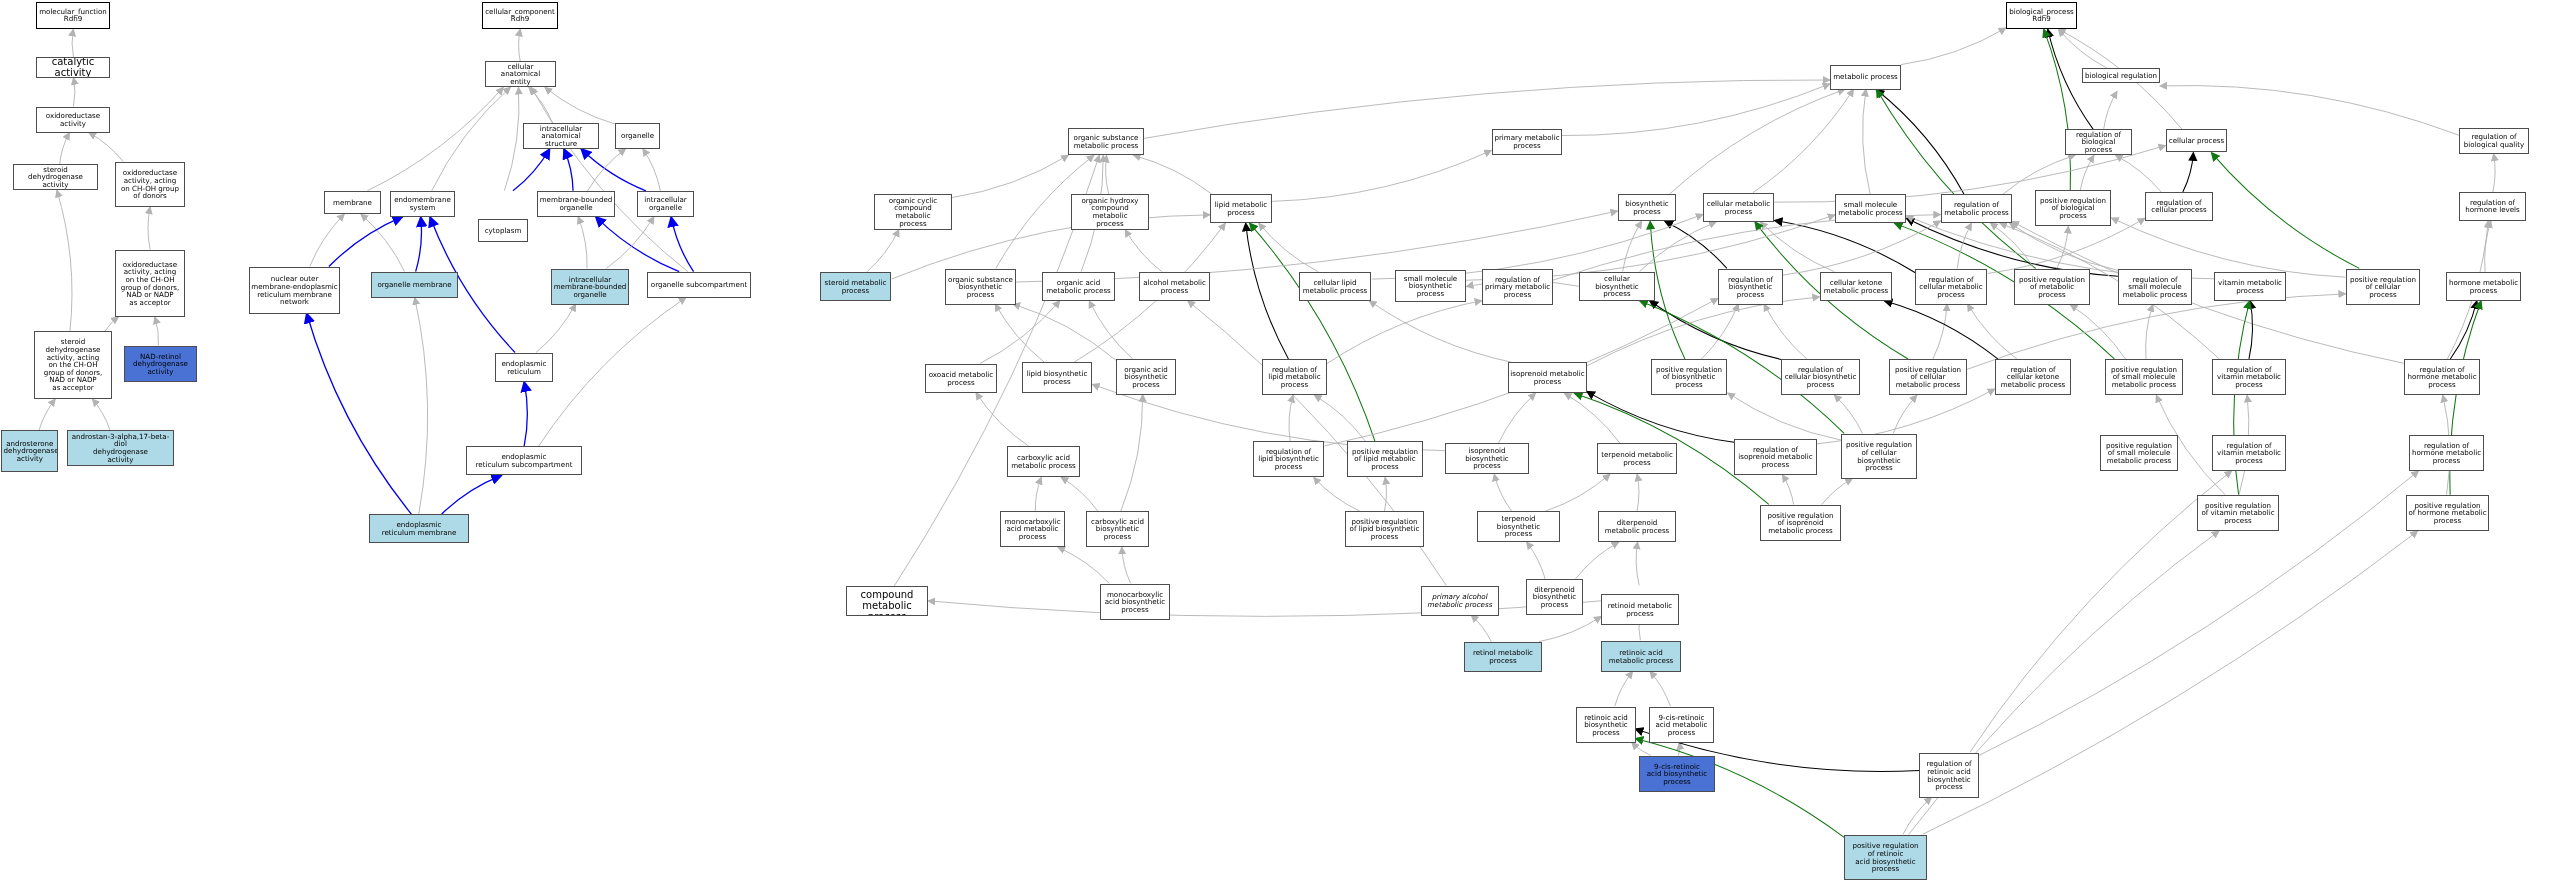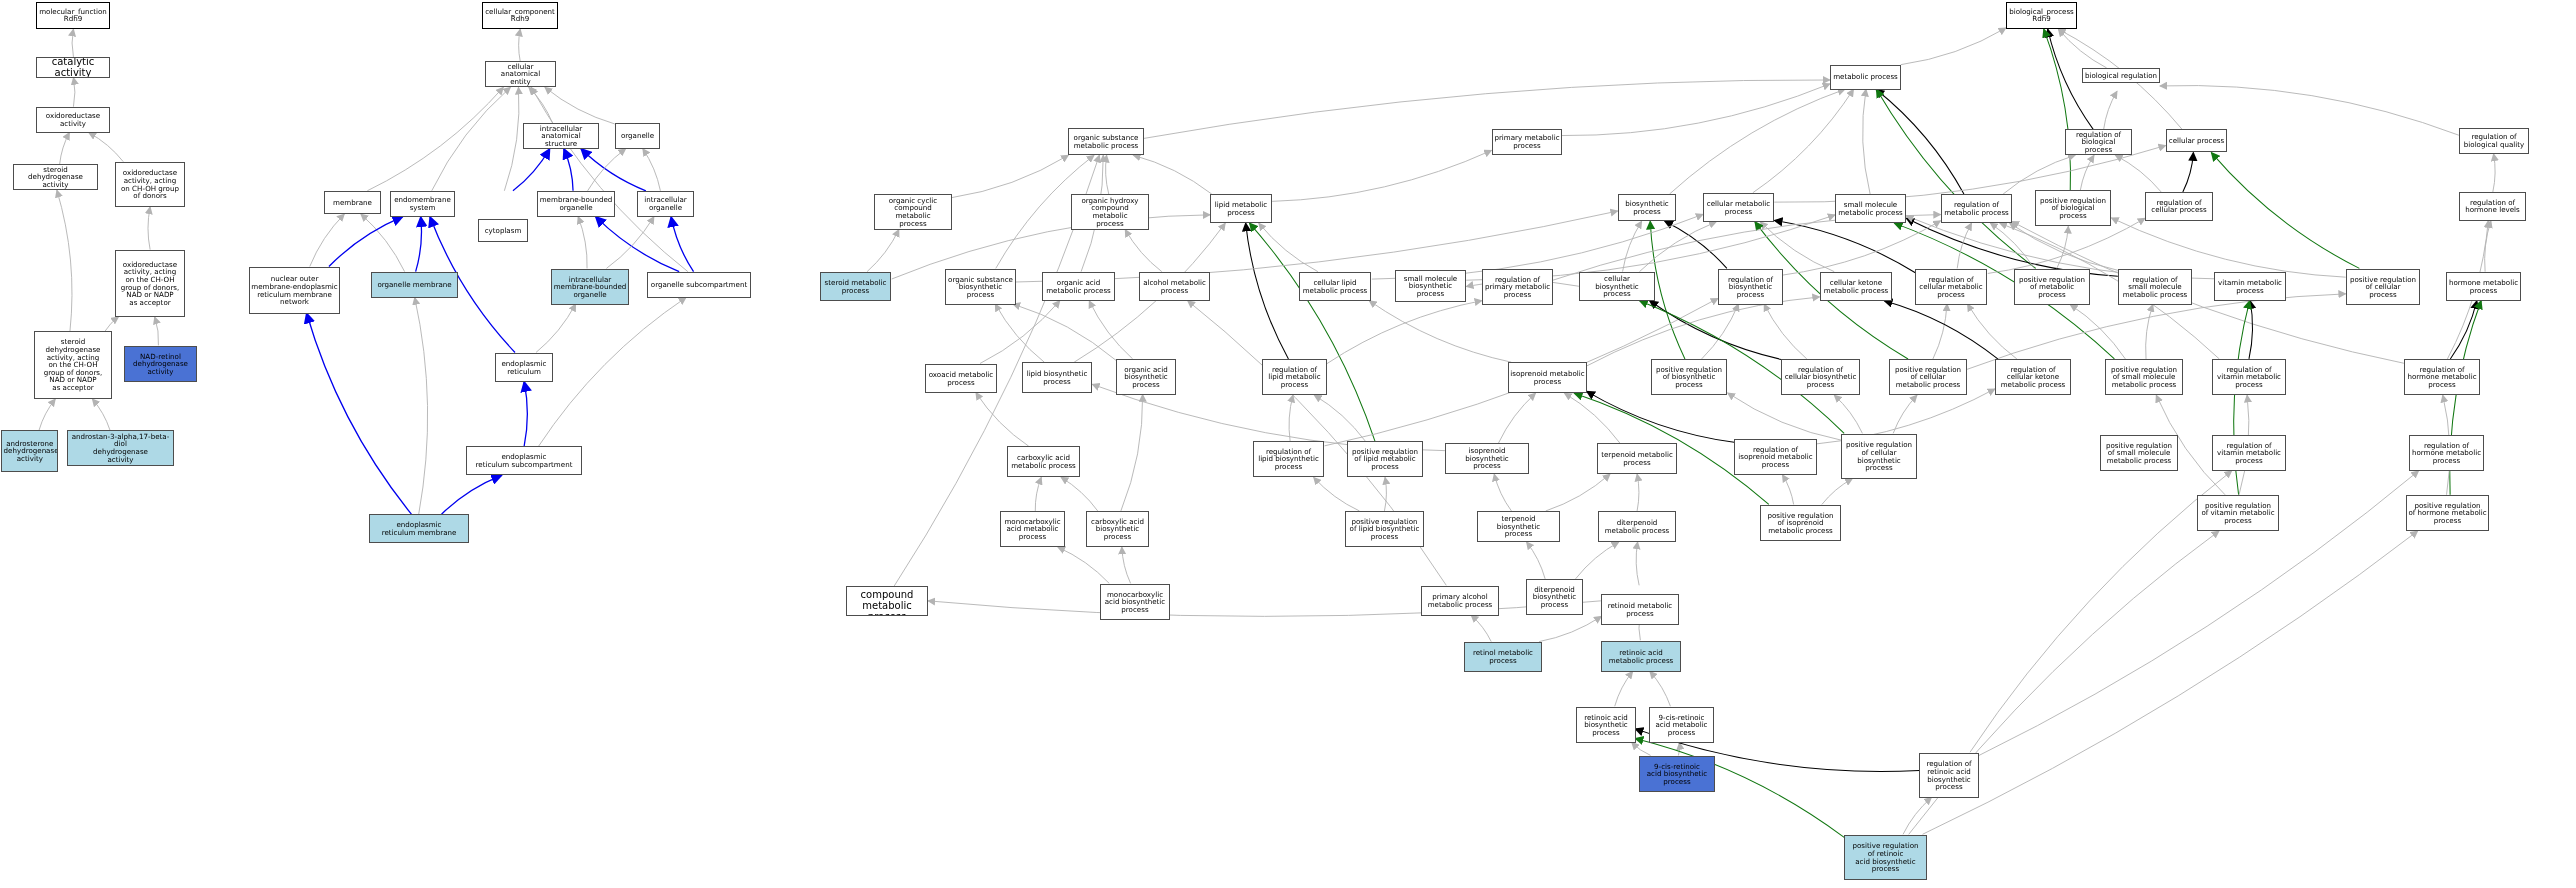--- a/index.html
+++ b/index.html
@@ -618,21 +618,21 @@
       </div>
       <div class="node" style="left: 846px; top: 586px; width: 82px; height: 30px; font-size: 10px;">
         <span class="lbl">olefinic compound
 metabolic process</span>
       </div>
       <div class="node" style="left: 1100px; top: 584px; width: 70px; height: 36px; font-size: 7.1px;">
         <span class="lbl">monocarboxylic
 acid biosynthetic
 process</span>
       </div>
-      <div class="node" style="left: 1421px; top: 586px; width: 78px; height: 30px; font-size: 7.1px;">
+      <div class="node" style="left: 1421px; top: 586px; width: 78px; height: 30px; font-size: 7.1px; font-style: italic;">
         <span class="lbl">primary alcohol
 metabolic process</span>
       </div>
       <div class="node" style="left: 1526px; top: 579px; width: 57px; height: 36px; font-size: 7.1px;">
         <span class="lbl">diterpenoid
 biosynthetic
 process</span>
       </div>
       <div class="node" style="left: 1601px; top: 586px; width: 78px; height: 31px; font-size: 7.1px; margin-top: 8px;">
         <span class="lbl">retinoid metabolic

